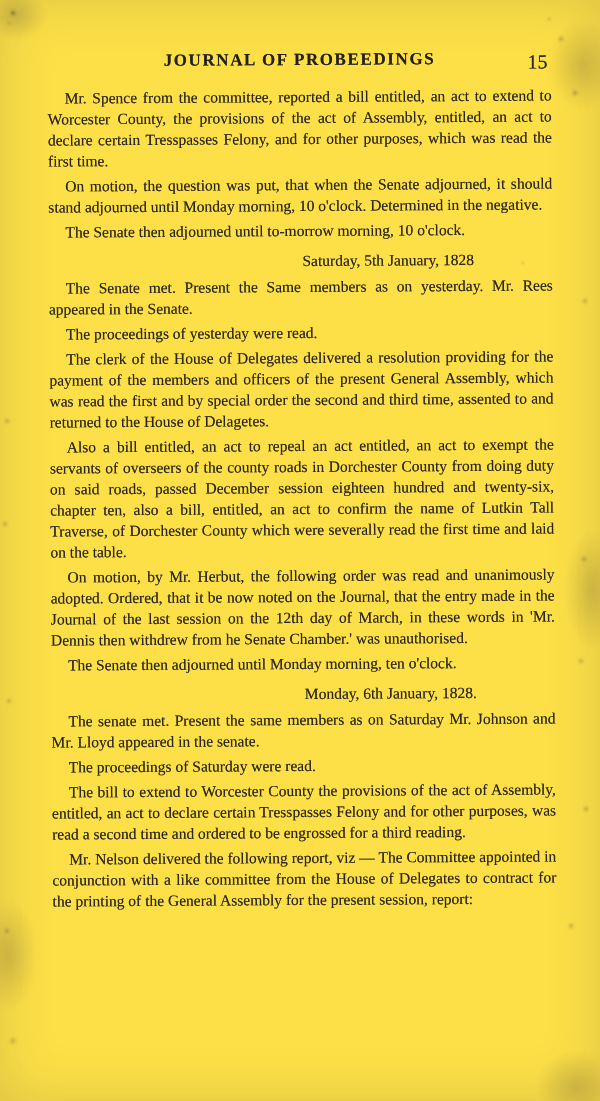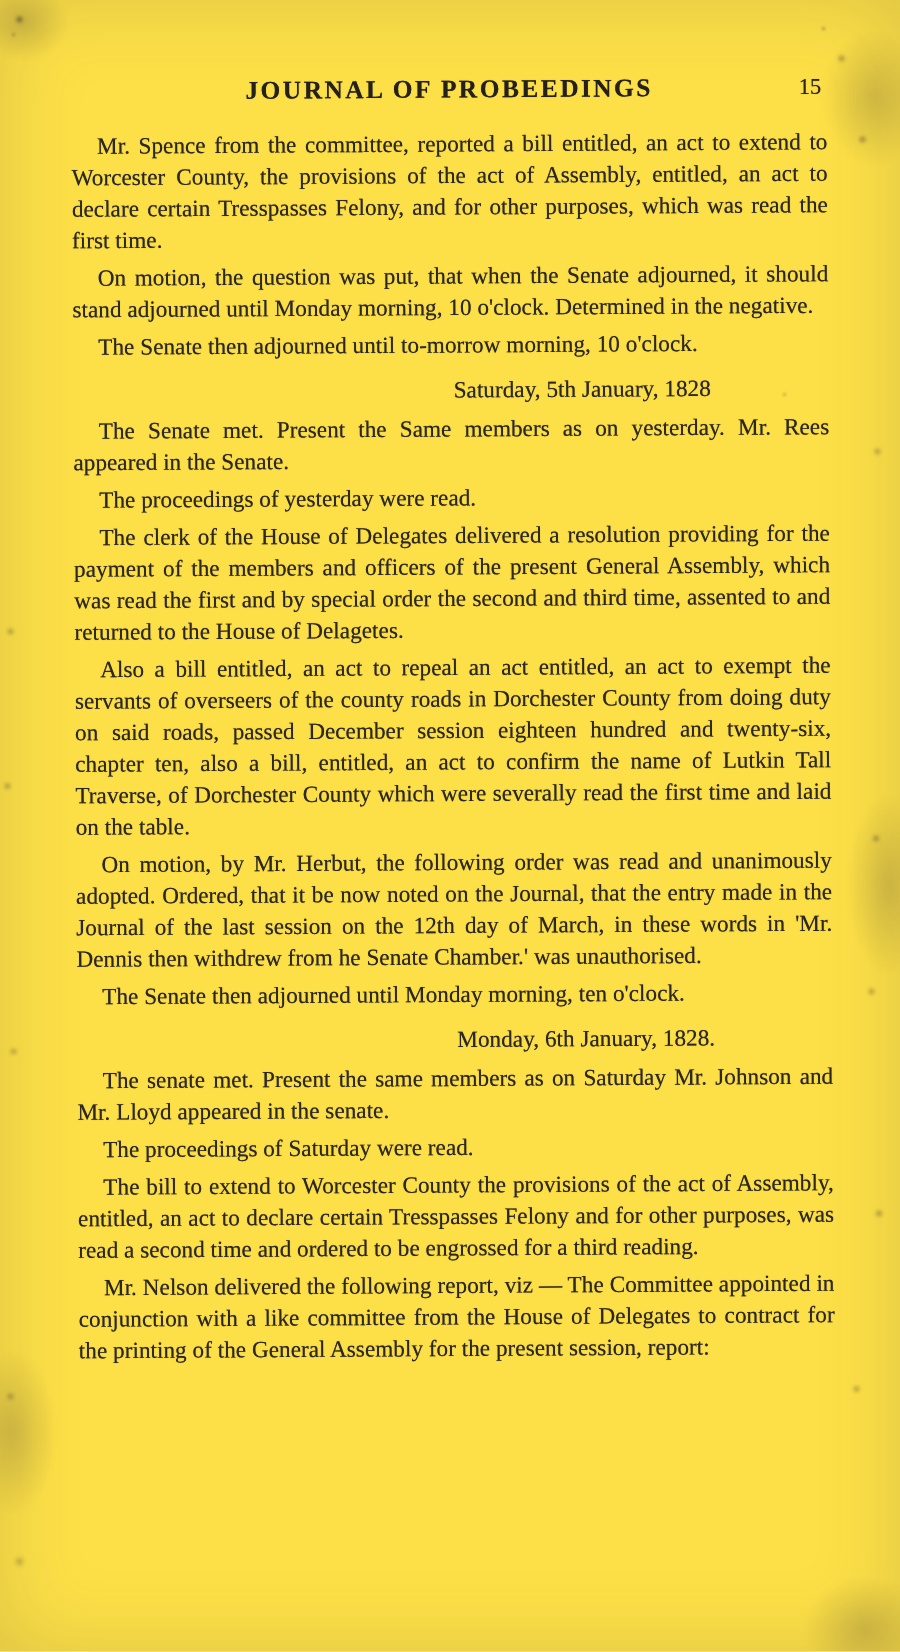--- a/index.html
+++ b/index.html
@@ -37,21 +37,21 @@
   .title {
     font-weight: bold;
     font-size: 17px;
     letter-spacing: 1.6px;
     color: #24201b;
   }
   .page-number {
     position: absolute;
     right: 4px;
     top: 2px;
-    font-size: 15px;
+    font-size: 20px;
   }
   .para {
     font-size: 15.5px;
     line-height: 21px;
     text-align: justify;
     text-indent: 17px;
     margin: 4px 0;
   }
   .date-heading {
     font-size: 15.5px;

